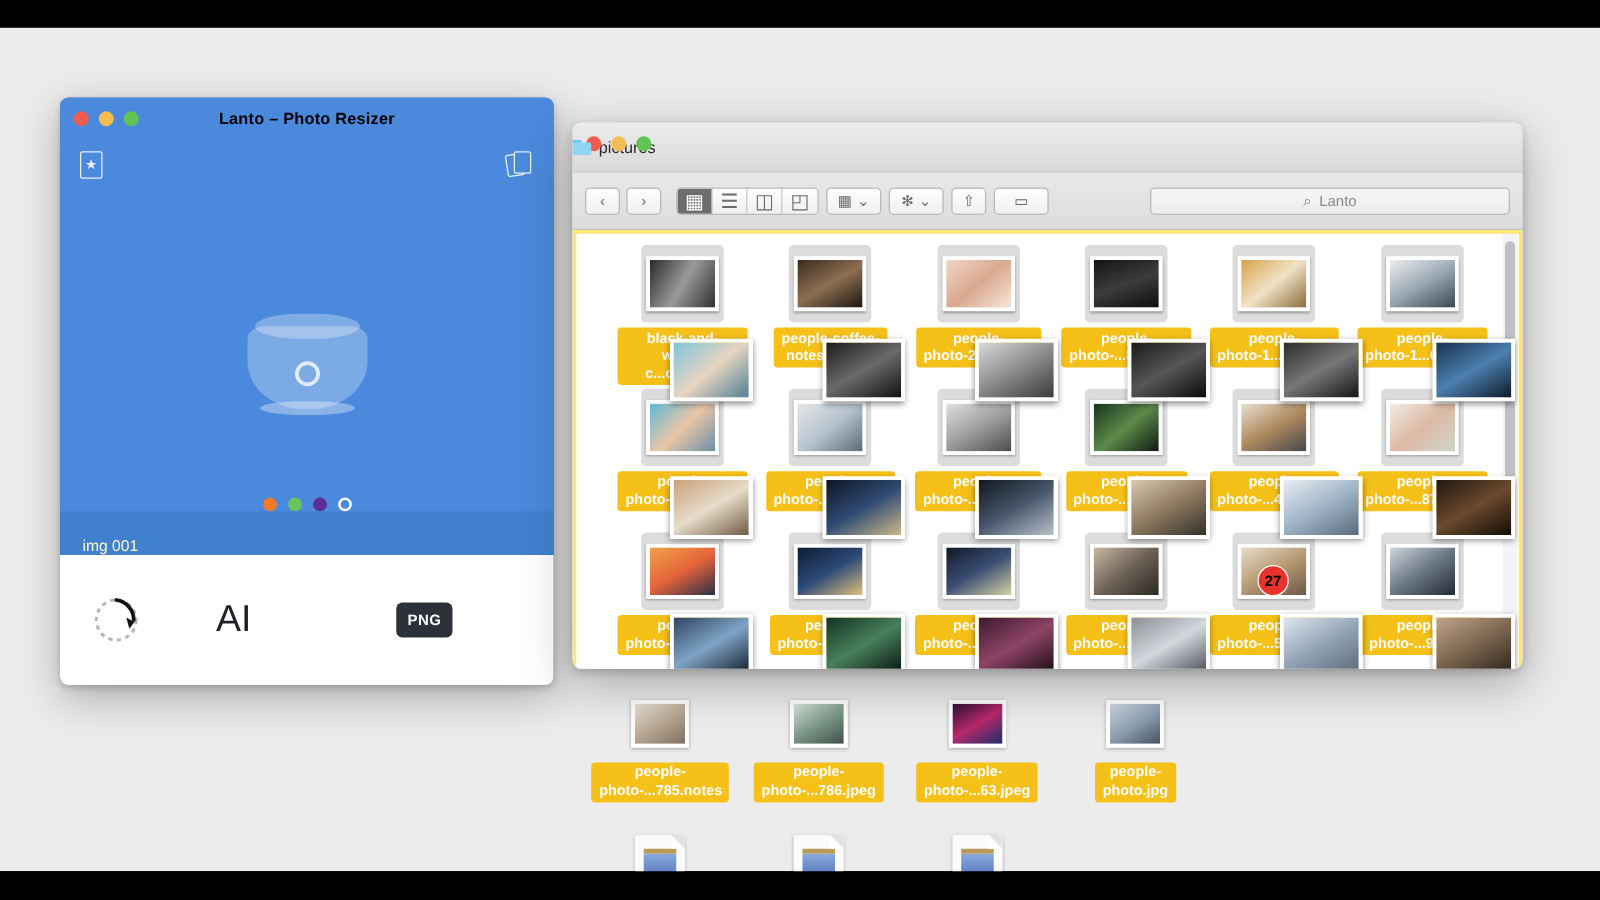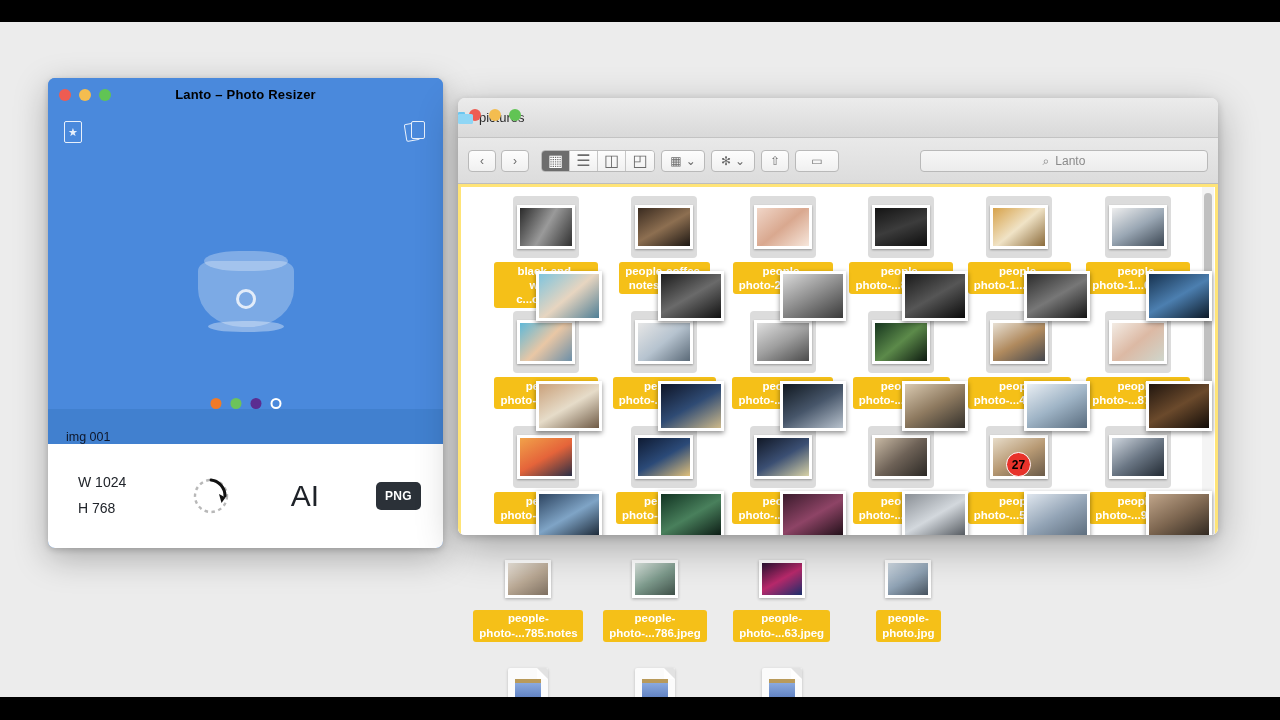--- a/index.html
+++ b/index.html
@@ -76,21 +76,21 @@
   }
 
   .dots { position: absolute; left: 50%; top: 287px; transform: translateX(-50%); display: flex; gap: 9px; }
   .dot { width: 11px; height: 11px; border-radius: 50%; }
   .dot.hollow { background: transparent; border: 2px solid #ffffff; }
 
   .lanto-filebar {
     height: 35px; background: #4180cf;
     display: flex; align-items: center; padding-left: 18px;
   }
-  .lanto-filebar span { color: #0f172a; font-size: 12.5px; margin-top: 20px; }
+  .lanto-filebar span { color: #fef9c3; font-size: 12.5px; margin-top: 20px; }
 
   .lanto-foot {
     height: 104px; background: #ffffff;
     display: flex; align-items: center;
   }
   .wh { width: 118px; padding-left: 30px; color: #20242a; font-size: 14px; line-height: 1.85; }
   .rot-wrap { width: 90px; display: flex; justify-content: center; }
   .ai-wrap { width: 98px; display: flex; justify-content: center; align-items: center;
              font-size: 30px; color: #1e2228; letter-spacing: 0px; }
   .png-wrap { flex: 1; display: flex; justify-content: center; }
@@ -317,24 +317,20 @@
           <span class="dot" style="background: rgb(91, 45, 145);"></span>
           <span class="dot hollow"></span>
         </div>
     </div>
 
     <div class="lanto-filebar">
       <span>img 001</span>
     </div>
 
     <div class="lanto-foot">
-      <div class="wh">
-        <div>W 1024</div>
-        <div>H 768</div>
-      </div>
       <div class="rot-wrap">
         <svg width="44" height="44" viewBox="0 0 44 44">
           <circle cx="22" cy="22" r="16" fill="none" stroke="#b8b8b8" stroke-width="2.4" stroke-dasharray="3.5 3.5"></circle>
           <path d="M22 6 A16 16 0 0 1 36 22" fill="none" stroke="#111" stroke-width="3" stroke-linecap="round"></path>
           <path d="M30 20 L36.5 23.5 L32.5 29 Z" fill="#111"></path>
         </svg>
       </div>
       <div class="ai-wrap">
         <span>AI</span>
       </div>

